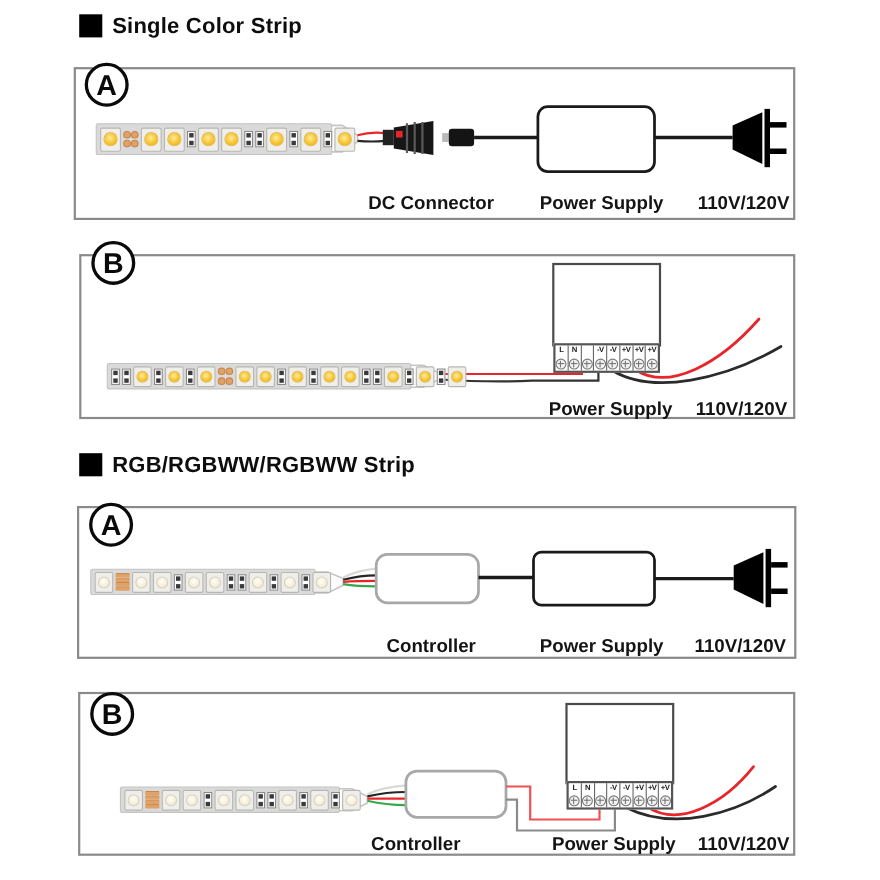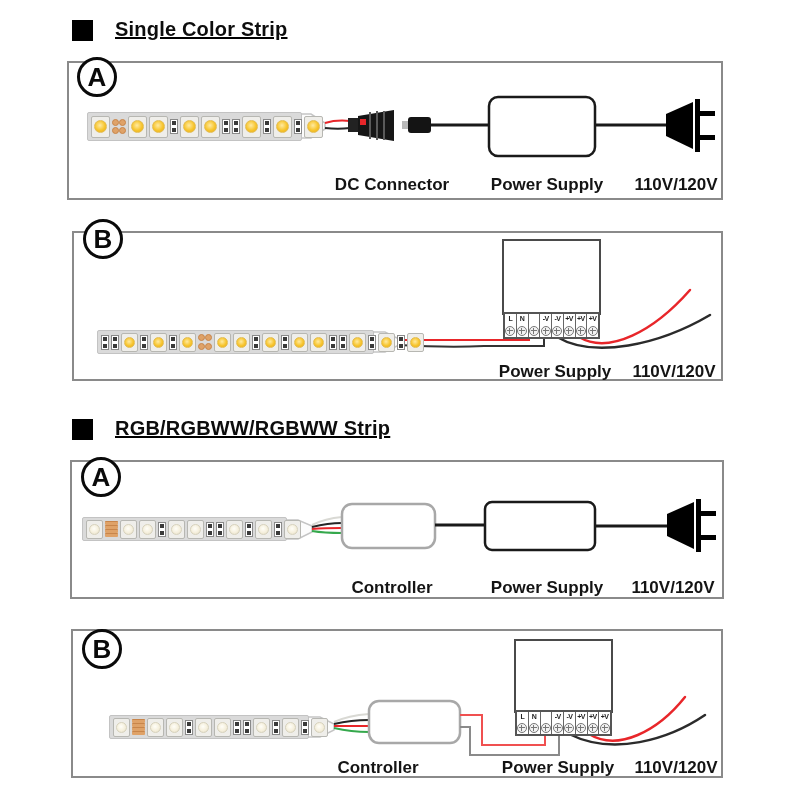--- a/index.html
+++ b/index.html
@@ -1,17 +1,17 @@
 <!DOCTYPE html>
 <html><head>
 <meta charset="utf-8">
 <style>
   html,body{margin:0;padding:0;background:#fff;}
   body{width:800px;height:800px;position:relative;font-family:"Liberation Sans",sans-serif;}
-  .hdr{position:absolute;display:flex;align-items:flex-end;gap:22px;height:28px;text-decoration:underline;}
+  .hdr{position:absolute;display:flex;align-items:flex-start;gap:9px;height:28px;}
   .hdr .sq{width:21px;height:21px;background:#000;}
   .hdr .ttl{font-size:20px;font-weight:bold;color:#0d0d0d;letter-spacing:.2px;}
   .panel{position:absolute;border:2px solid #8a8a8a;background:#fff;box-sizing:border-box;}
   .panel svg{position:absolute;left:0;top:0;z-index:1;}
   .letter{position:absolute;width:40px;height:40px;border:3px solid #0a0a0a;border-radius:50%;
           background:#fff;z-index:4;display:flex;align-items:center;justify-content:center;
           font-size:26px;font-weight:bold;color:#0a0a0a;box-sizing:border-box;}
   .lbl{position:absolute;z-index:3;font-size:17px;font-weight:bold;color:#141414;transform:translateX(-50%);white-space:nowrap;}
   
   .strip{position:absolute;z-index:2;background:#dadada;border:1px solid #c3c3c3;border-radius:2px;

